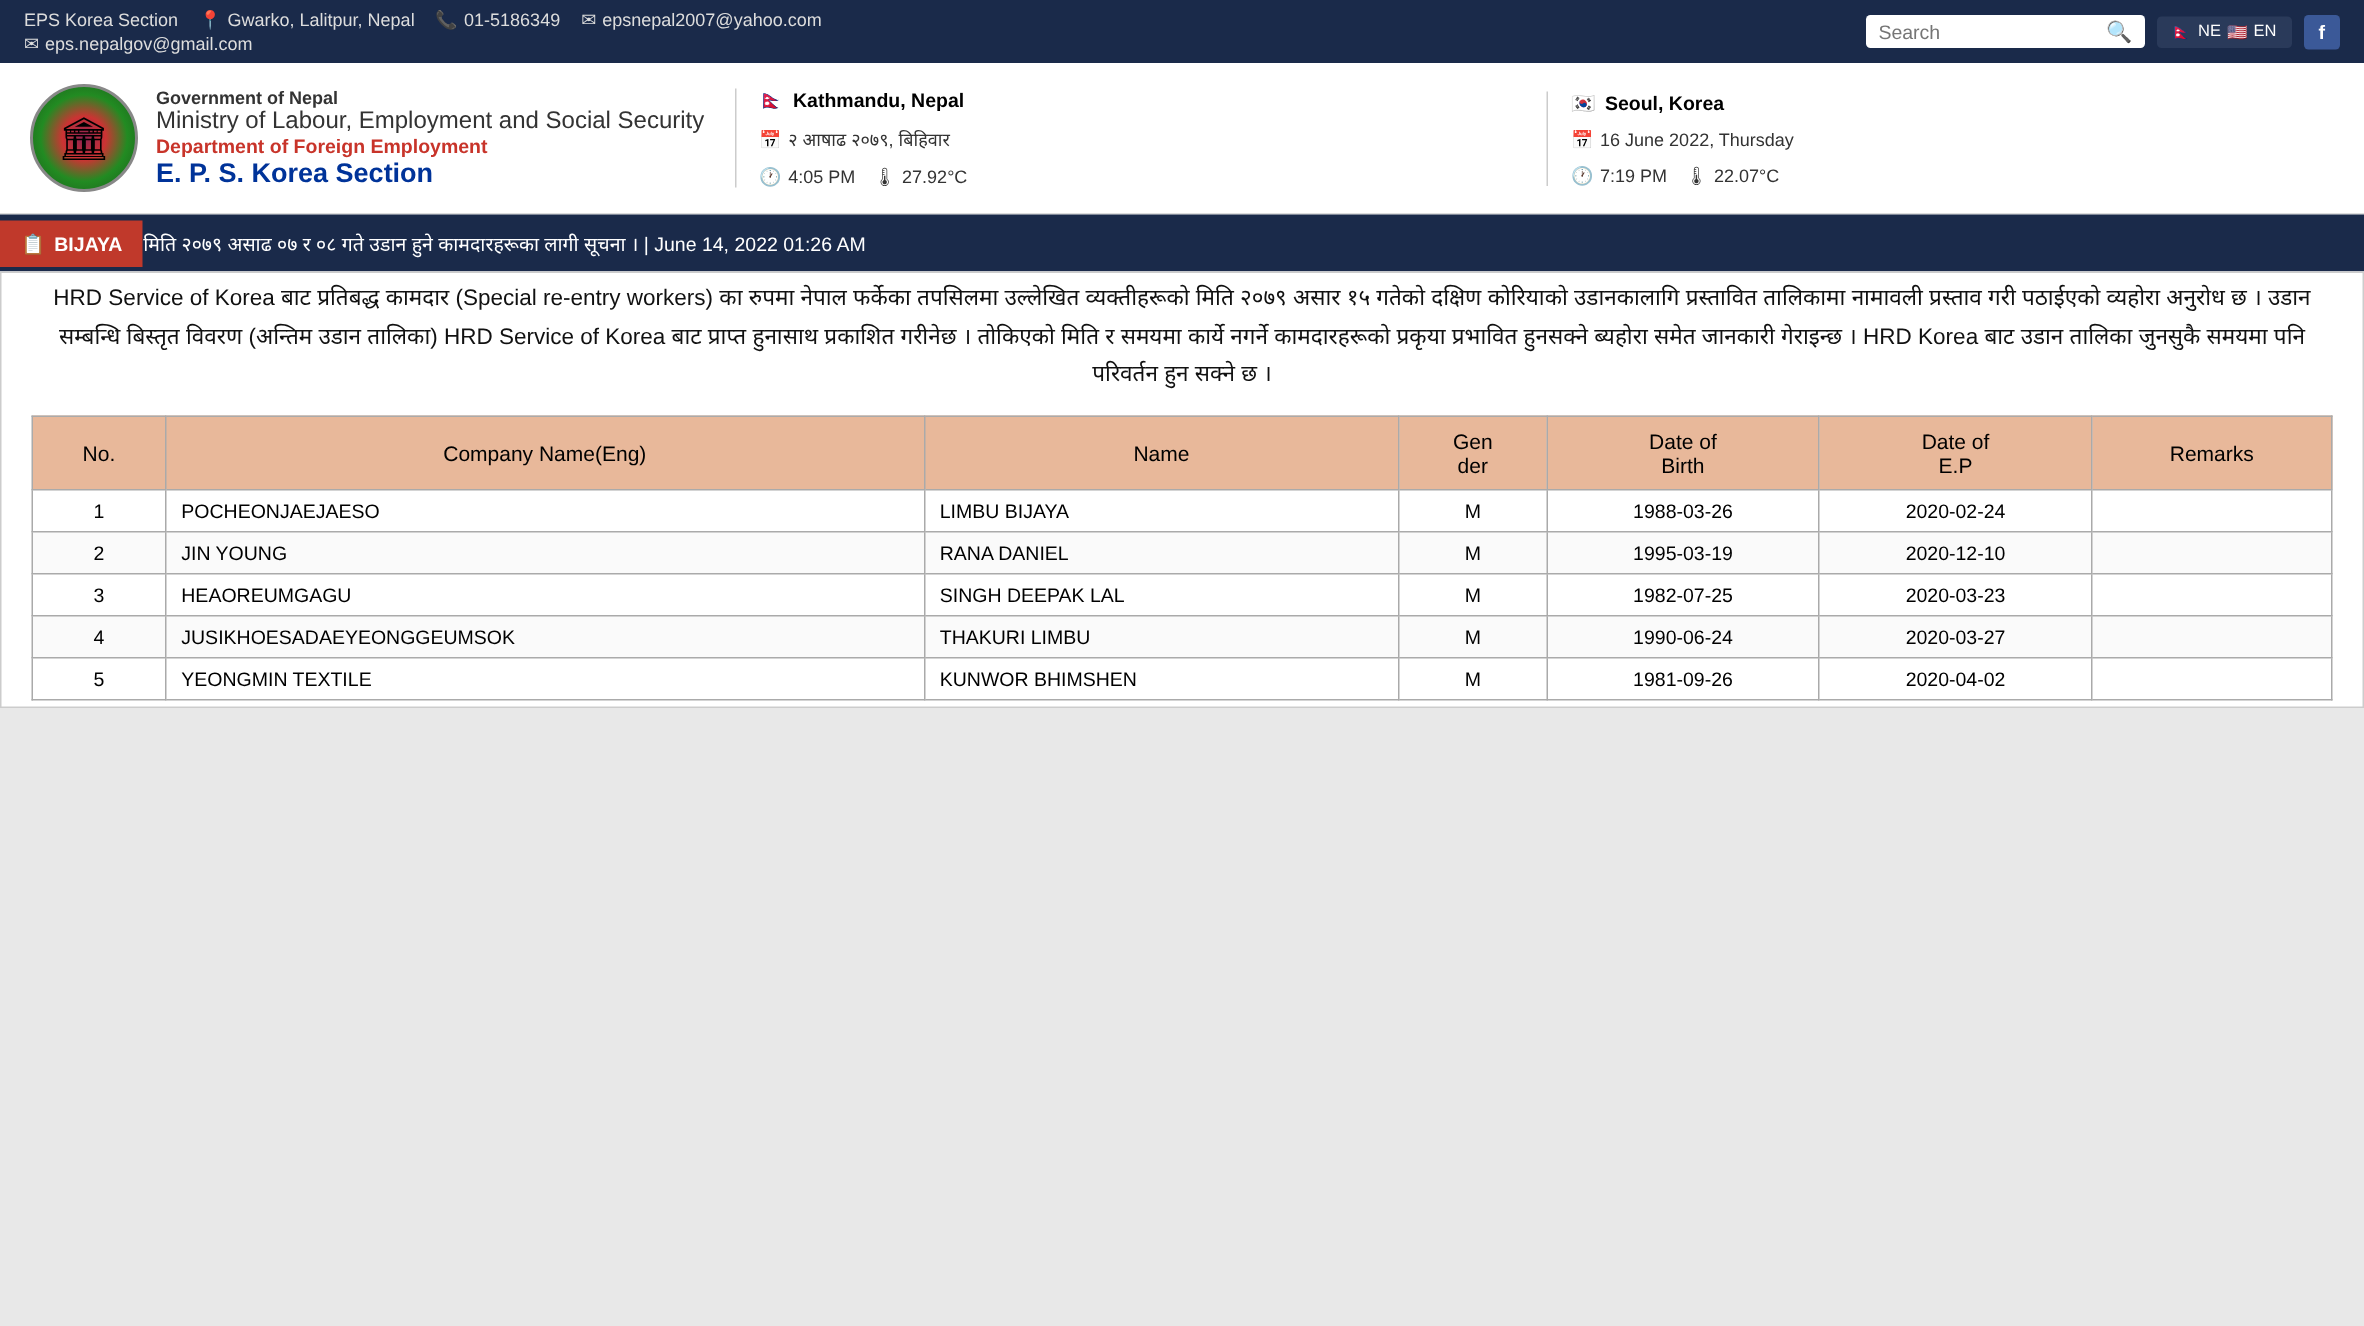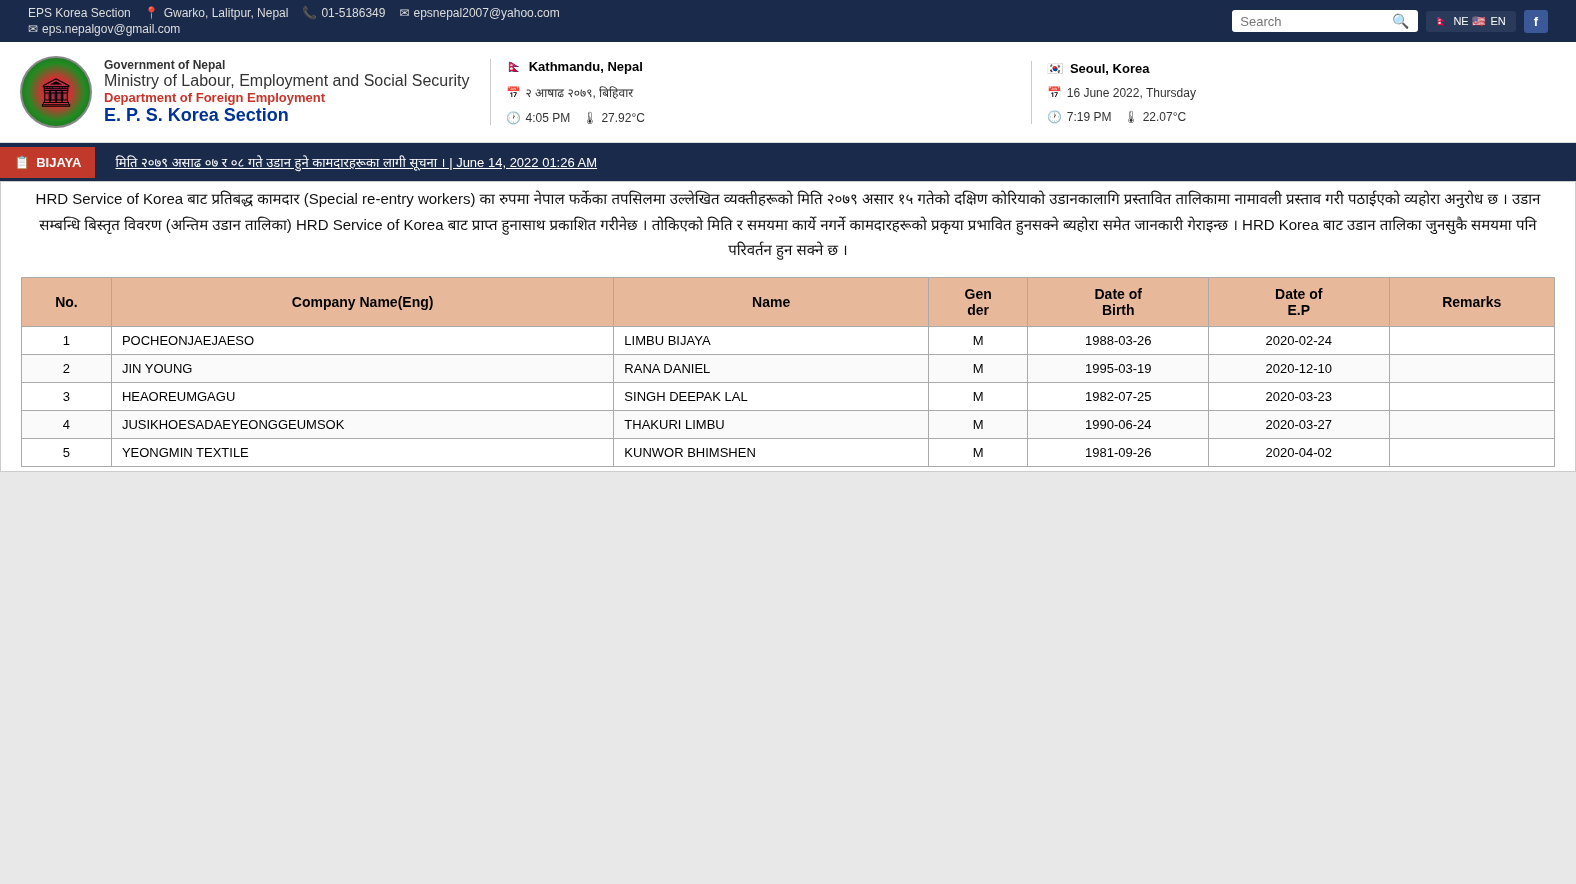--- a/index.html
+++ b/index.html
@@ -2,21 +2,21 @@
 <html><head>
   <meta charset="utf-8">
   <style>
     * { box-sizing: border-box; margin: 0; padding: 0; }
     body { font-family: Arial, sans-serif; background: #f0f0f0; font-size: 13px; }
 
     
     .top-bar {
       background: #1a2a4a;
       color: #ccc;
-      padding: 6px 28px;
+      padding: 6px 16px;
       display: flex;
       align-items: center;
       justify-content: space-between;
     }
     .top-bar-left { display: flex; flex-direction: column; gap: 2px; }
     .top-bar-contact { display: flex; align-items: center; gap: 14px; font-size: 12px; color: #ddd; }
     .top-bar-contact span { display: flex; align-items: center; gap: 4px; }
     .top-bar-right { display: flex; align-items: center; gap: 8px; }
     .search-box {
       display: flex; align-items: center;
@@ -74,24 +74,23 @@
       background: #c0392b;
       color: white;
       font-weight: bold;
       padding: 8px 14px;
       display: flex; align-items: center; gap: 6px;
       font-size: 13px;
       white-space: nowrap;
     }
     .notices-text {
       color: #fff;
-      padding: 8px 20px;
+      padding: 8px 0;
       font-size: 13px;
       flex: 1;
-      text-decoration: underline;
     }
 
     
     .main-content {
       background: white;
       margin: 0;
       padding: 4px 20px;
       border: 1px solid #ccc;
     }
     .notice-body {
@@ -106,21 +105,21 @@
     .data-table {
       width: 100%;
       border-collapse: collapse;
       font-size: 13px;
     }
     .data-table th {
       background: #e8b89a;
       border: 1px solid #aaa;
       padding: 8px 10px;
       text-align: center;
-      font-weight: bold;
+      font-weight: normal;
       font-size: 14px;
     }
     .data-table td {
       border: 1px solid #aaa;
       padding: 6px 10px;
       background: white;
     }
     .data-table td.center { text-align: center; }
     .data-table tr:nth-child(even) td { background: #fafafa; }
 

